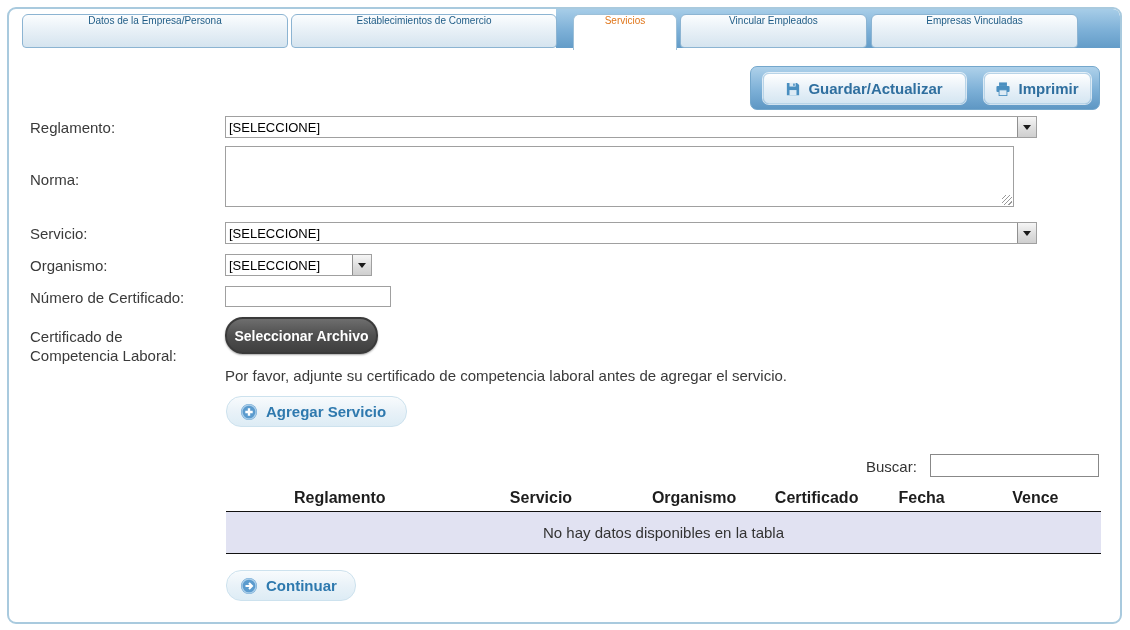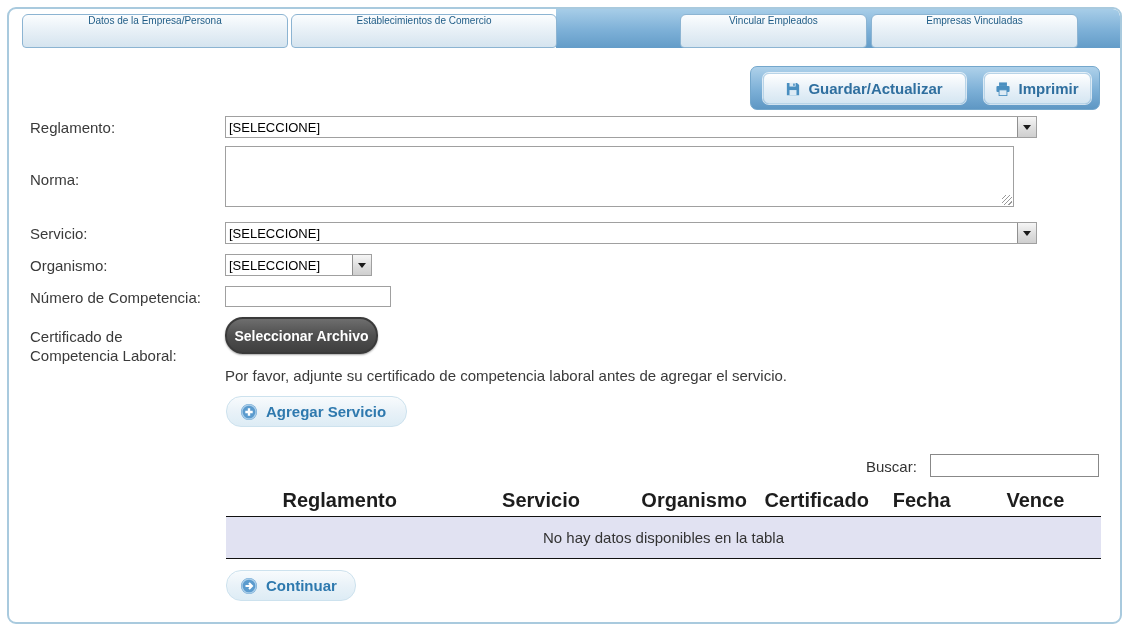--- a/index.html
+++ b/index.html
@@ -49,36 +49,39 @@
     box-shadow:0 1px 2px rgba(0,0,0,.35); }
   .note { font-size:15px; color:#3a3a3a; }
 
   .action-btn { border-radius:15px; background:linear-gradient(#f8fbfd, #e9f2f8 50%, #ddecf5);
     border:1px solid #cde2ee; display:flex; align-items:center; justify-content:flex-start; gap:9px;
     padding:0 14px; font-size:15px; font-weight:bold; color:#2e79ae; cursor:pointer; }
 
   
   .search-label { font-size:15px; color:#333; }
   .datatable { border-collapse:collapse; table-layout:fixed; }
-  .datatable th { font-size:20px; font-weight:bold; color:#1d1d1d; text-align:center;
+  .datatable th { font-size:16px; font-weight:bold; color:#1d1d1d; text-align:center;
     border-bottom:1px solid #111; padding:2px 0 4px; cursor:pointer; }
   .datatable td.empty { background:#e1e2f2; border-bottom:1px solid #111; text-align:center;
     font-size:15px; color:#333; padding:12px 0; }
 </style>
 </head>
 <body>
 
 <div class="container">
 
   <div class="abs tab-filler"></div>
   <div class="abs tab" style="left:13px; width:266px;">
     <span>Datos de la Empresa/Persona</span>
   </div>
   <div class="abs tab" style="left:282px; width:266px;">
     <span>Establecimientos de Comercio</span>
+  </div>
+  <div class="abs tab active" style="left:564px; width:104px;">
+    <span>Servicios</span>
   </div>
   <div class="abs tab" style="left:671px; width:187px;">
     <span>Vincular Empleados</span>
   </div>
   <div class="abs tab" style="left:862px; width:207px;">
     <span>Empresas Vinculadas</span>
   </div>
 
   <div class="abs toolbar">
     <div class="tb-btn" style="left:233px; width:107px;">
@@ -121,21 +124,21 @@
   </div>
 
   <div class="abs flabel" style="left:21px; top:248px;">Organismo:</div>
   <div class="abs selectbox" style="left:216px; top:245px; width:147px; height:22px;">
     <span class="val">[SELECCIONE]</span>
     <span class="sel-btn">
         <span class="sel-caret"></span>
       </span>
   </div>
 
-  <div class="abs flabel" style="left:21px; top:280px;">Número de Competencia:</div>
+  <div class="abs flabel" style="left:21px; top:280px;">Número de Certificado:</div>
   <input class="abs txtinput" style="left: 216px; top: 277px; width: 166px; height: 21px;" value="">
 
   <div class="abs flabel" style="left:21px; top:318px; line-height:19px;">
     <div>Certificado de</div>
     <div>Competencia Laboral:</div>
   </div>
   <div class="abs file-btn" style="left:216px; top:308px; width:153px; height:37px;">
     <span>Seleccionar Archivo</span>
   </div>
   <div class="abs note" style="left:216px; top:358px;">Por favor, adjunte su certificado de competencia laboral antes de agregar el servicio.</div>

